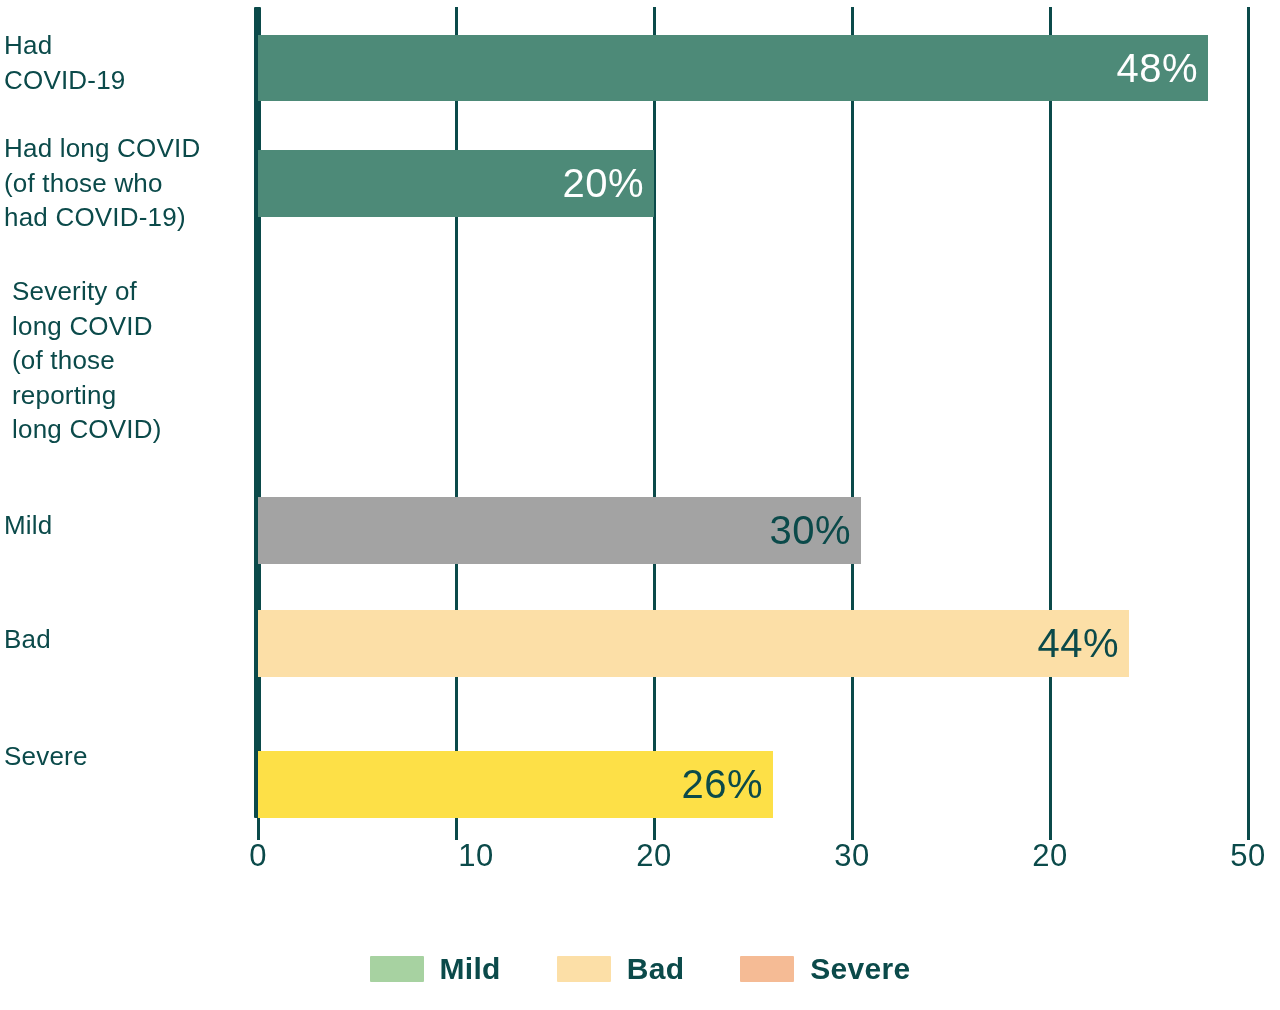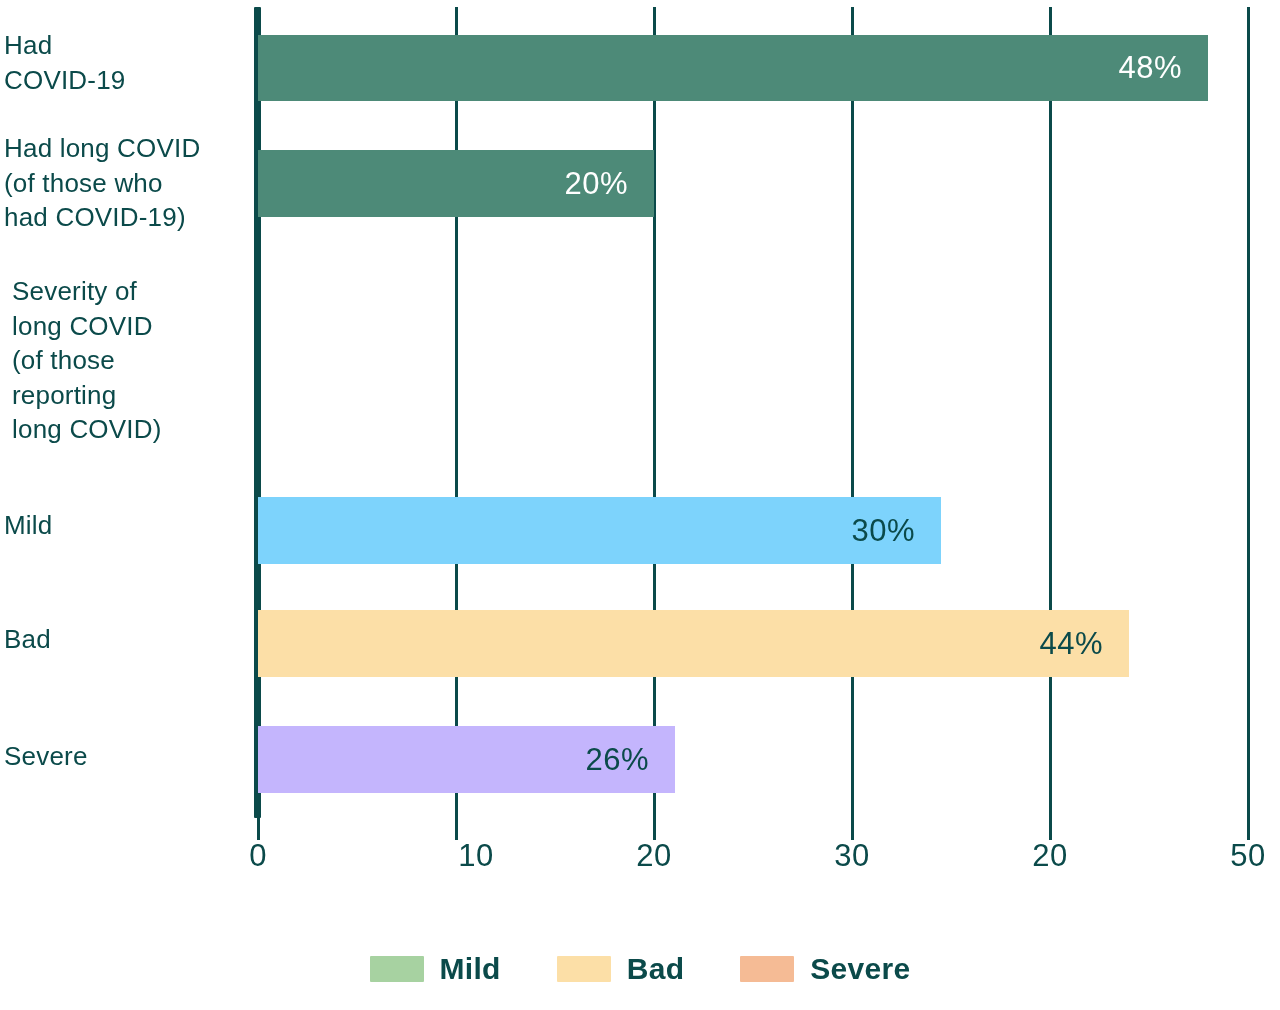--- a/index.html
+++ b/index.html
@@ -58,23 +58,23 @@
   .bar {
     position: absolute;
     left: 0;
     top: 0;
     height: 100%;
     display: flex;
     align-items: center;
     justify-content: flex-end;
   }
   .bar-value {
-    font-size: 31px;
+    font-size: 40px;
     letter-spacing: 0.5px;
-    padding-right: 26px;
+    padding-right: 10px;
     white-space: nowrap;
   }
   .bar-value.light { color: #ffffff; }
   .bar-value.dark  { color: #0b4a4a; }
 
   
   .cat-label {
     position: absolute;
     left: 4px;
     width: 246px;
@@ -167,33 +167,33 @@
     </div>
   </div>
 
   <div class="bar-row" style="top:150px;left:258px;width:990px;height:67px;">
     <div class="bar" style="width:396px;background:#4d8a78;text-align:center;">
       <span class="bar-value light">20%</span>
     </div>
   </div>
 
   <div class="bar-row" style="top:497px;left:258px;width:990px;height:67px;">
-    <div class="bar" style="width:683px;background:#7dd3fc;">
+    <div class="bar" style="width:603px;background:#a3a3a3;">
       <span class="bar-value dark">30%</span>
     </div>
   </div>
 
   <div class="bar-row" style="top:610px;left:258px;width:990px;height:67px;">
     <div class="bar" style="width:871px;background:#fcdfa7;">
       <span class="bar-value dark">44%</span>
     </div>
   </div>
 
   <div class="bar-row" style="top:726px;left:258px;width:990px;height:67px;">
-    <div class="bar" style="width:417px;background:#c4b5fd;">
+    <div class="bar" style="width:515px;background:#fde047;margin-top:25px;">
       <span class="bar-value dark">26%</span>
     </div>
   </div>
 
   <div class="cat-label" style="top:28px;">Had
 COVID-19</div>
   <div class="cat-label" style="top:131px;">Had long COVID
 (of those who
 had COVID-19)</div>
   <div class="cat-label bold" style="top:274px;">Severity of

